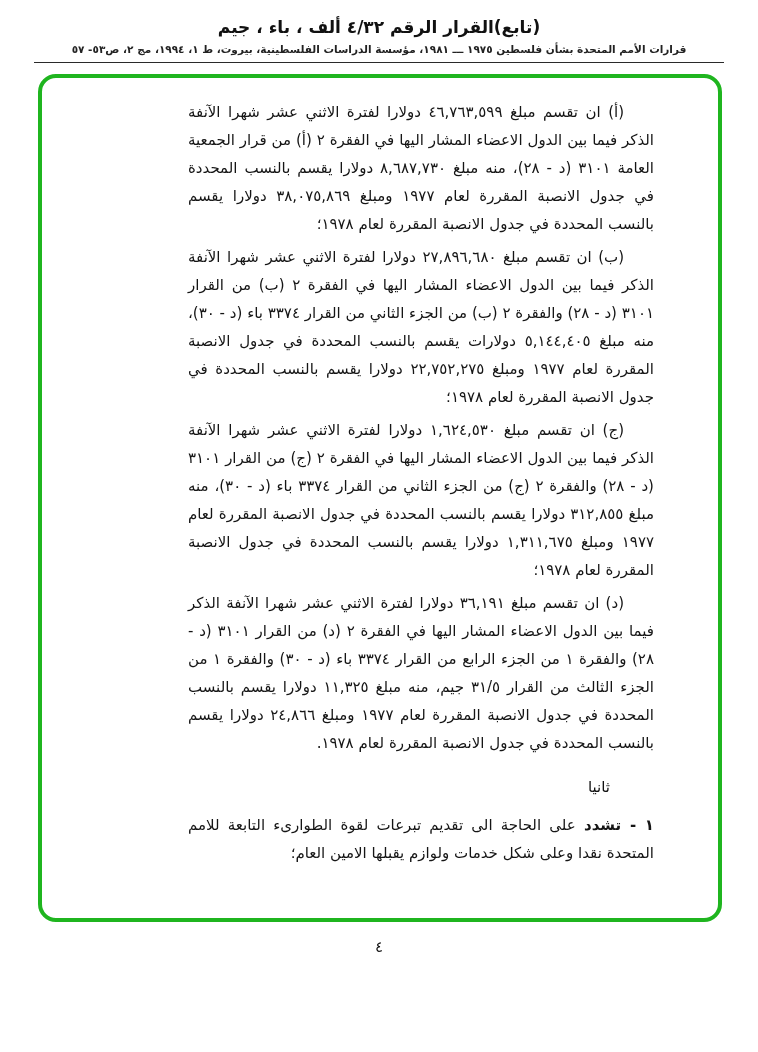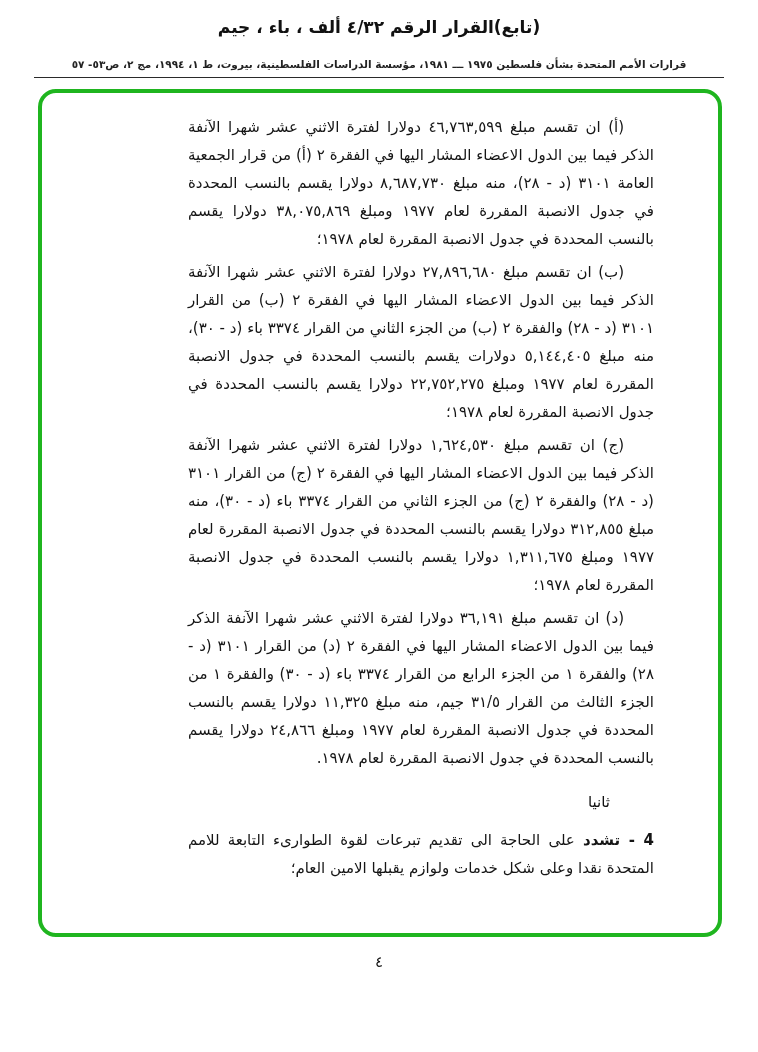--- a/index.html
+++ b/index.html
@@ -12,21 +12,21 @@
     overflow:hidden;
   }
   .doc-header{padding-top:17px;text-align:center;direction:rtl;}
   .doc-title{
     margin:0;
     font-size:17px;
     font-weight:700;
     color:#111;
   }
   .doc-source{
-    margin-top:21px;
+    margin-top:6px;
     font-size:10.5px;
     font-weight:700;
     color:#222;
     letter-spacing:0;
   }
   .header-rule{
     border:none;
     border-top:1.6px solid #2a2a2a;
     width:690px;
     margin:7px auto 0 auto;
@@ -87,20 +87,20 @@
       <p>(أ) ان تقسم مبلغ ٤٦,٧٦٣,٥٩٩ دولارا لفترة الاثني عشر شهرا الآنفة الذكر فيما بين الدول الاعضاء المشار اليها في الفقرة ٢ (أ) من قرار الجمعية العامة ٣١٠١ (د - ٢٨)، منه مبلغ ٨,٦٨٧,٧٣٠ دولارا يقسم بالنسب المحددة في جدول الانصبة المقررة لعام ١٩٧٧ ومبلغ ٣٨,٠٧٥,٨٦٩ دولارا يقسم بالنسب المحددة في جدول الانصبة المقررة لعام ١٩٧٨؛</p>
 
       <p>(ب) ان تقسم مبلغ ٢٧,٨٩٦,٦٨٠ دولارا لفترة الاثني عشر شهرا الآنفة الذكر فيما بين الدول الاعضاء المشار اليها في الفقرة ٢ (ب) من القرار ٣١٠١ (د - ٢٨) والفقرة ٢ (ب) من الجزء الثاني من القرار ٣٣٧٤ باء (د - ٣٠)، منه مبلغ ٥,١٤٤,٤٠٥ دولارات يقسم بالنسب المحددة في جدول الانصبة المقررة لعام ١٩٧٧ ومبلغ ٢٢,٧٥٢,٢٧٥ دولارا يقسم بالنسب المحددة في جدول الانصبة المقررة لعام ١٩٧٨؛</p>
 
       <p>(ج) ان تقسم مبلغ ١,٦٢٤,٥٣٠ دولارا لفترة الاثني عشر شهرا الآنفة الذكر فيما بين الدول الاعضاء المشار اليها في الفقرة ٢ (ج) من القرار ٣١٠١ (د - ٢٨) والفقرة ٢ (ج) من الجزء الثاني من القرار ٣٣٧٤ باء (د - ٣٠)، منه مبلغ ٣١٢,٨٥٥ دولارا يقسم بالنسب المحددة في جدول الانصبة المقررة لعام ١٩٧٧ ومبلغ ١,٣١١,٦٧٥ دولارا يقسم بالنسب المحددة في جدول الانصبة المقررة لعام ١٩٧٨؛</p>
 
       <p>(د) ان تقسم مبلغ ٣٦,١٩١ دولارا لفترة الاثني عشر شهرا الآنفة الذكر فيما بين الدول الاعضاء المشار اليها في الفقرة ٢ (د) من القرار ٣١٠١ (د - ٢٨) والفقرة ١ من الجزء الرابع من القرار ٣٣٧٤ باء (د - ٣٠) والفقرة ١ من الجزء الثالث من القرار ٣١/٥ جيم، منه مبلغ ١١,٣٢٥ دولارا يقسم بالنسب المحددة في جدول الانصبة المقررة لعام ١٩٧٧ ومبلغ ٢٤,٨٦٦ دولارا يقسم بالنسب المحددة في جدول الانصبة المقررة لعام ١٩٧٨.</p>
 
       <h2 class="section-heading">ثانيا</h2>
 
-      <p class="list-paragraph"><span class="lead-bold">4 - تشدد</span> <span>على الحاجة الى تقديم تبرعات لقوة الطوارىء التابعة للامم المتحدة نقدا وعلى شكل خدمات ولوازم يقبلها الامين العام؛</span></p>
+      <p class="list-paragraph"><span class="lead-bold">١ - تشدد</span> <span>على الحاجة الى تقديم تبرعات لقوة الطوارىء التابعة للامم المتحدة نقدا وعلى شكل خدمات ولوازم يقبلها الامين العام؛</span></p>
 
     </div>
   </div>
 
   <div class="page-number">٤</div>
 
 </div>
 
 </body></html>

